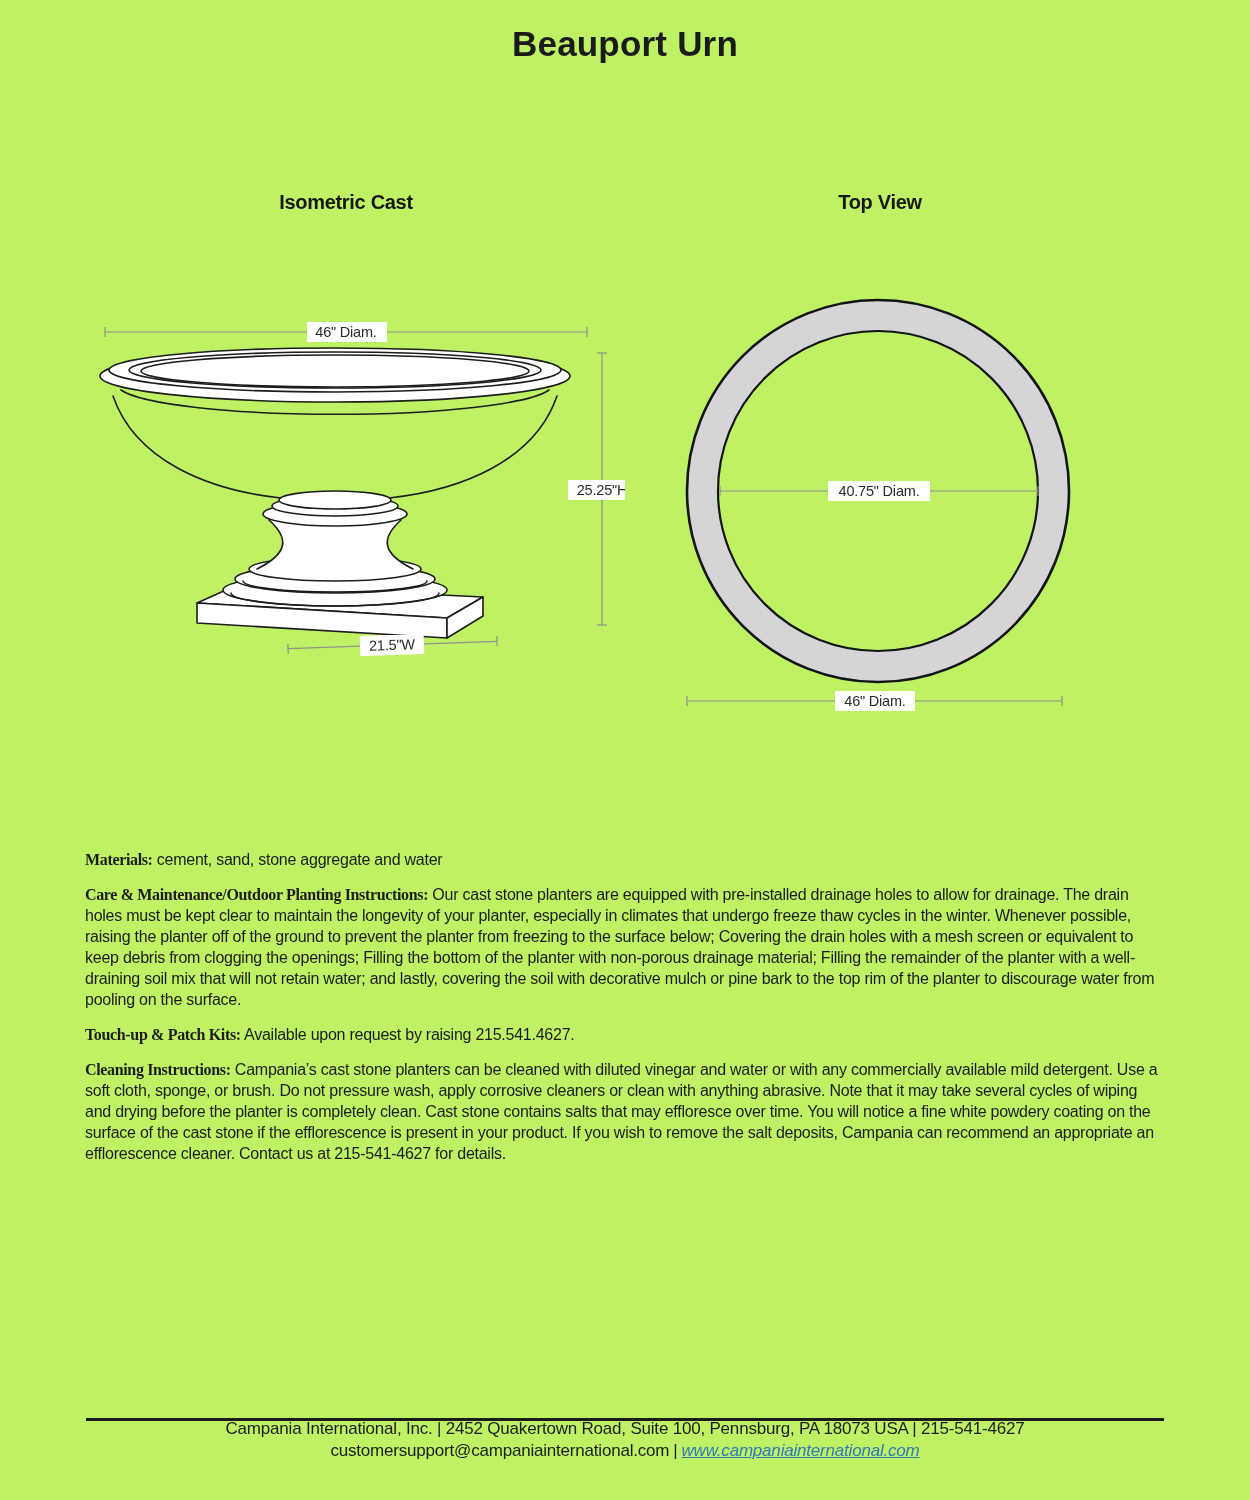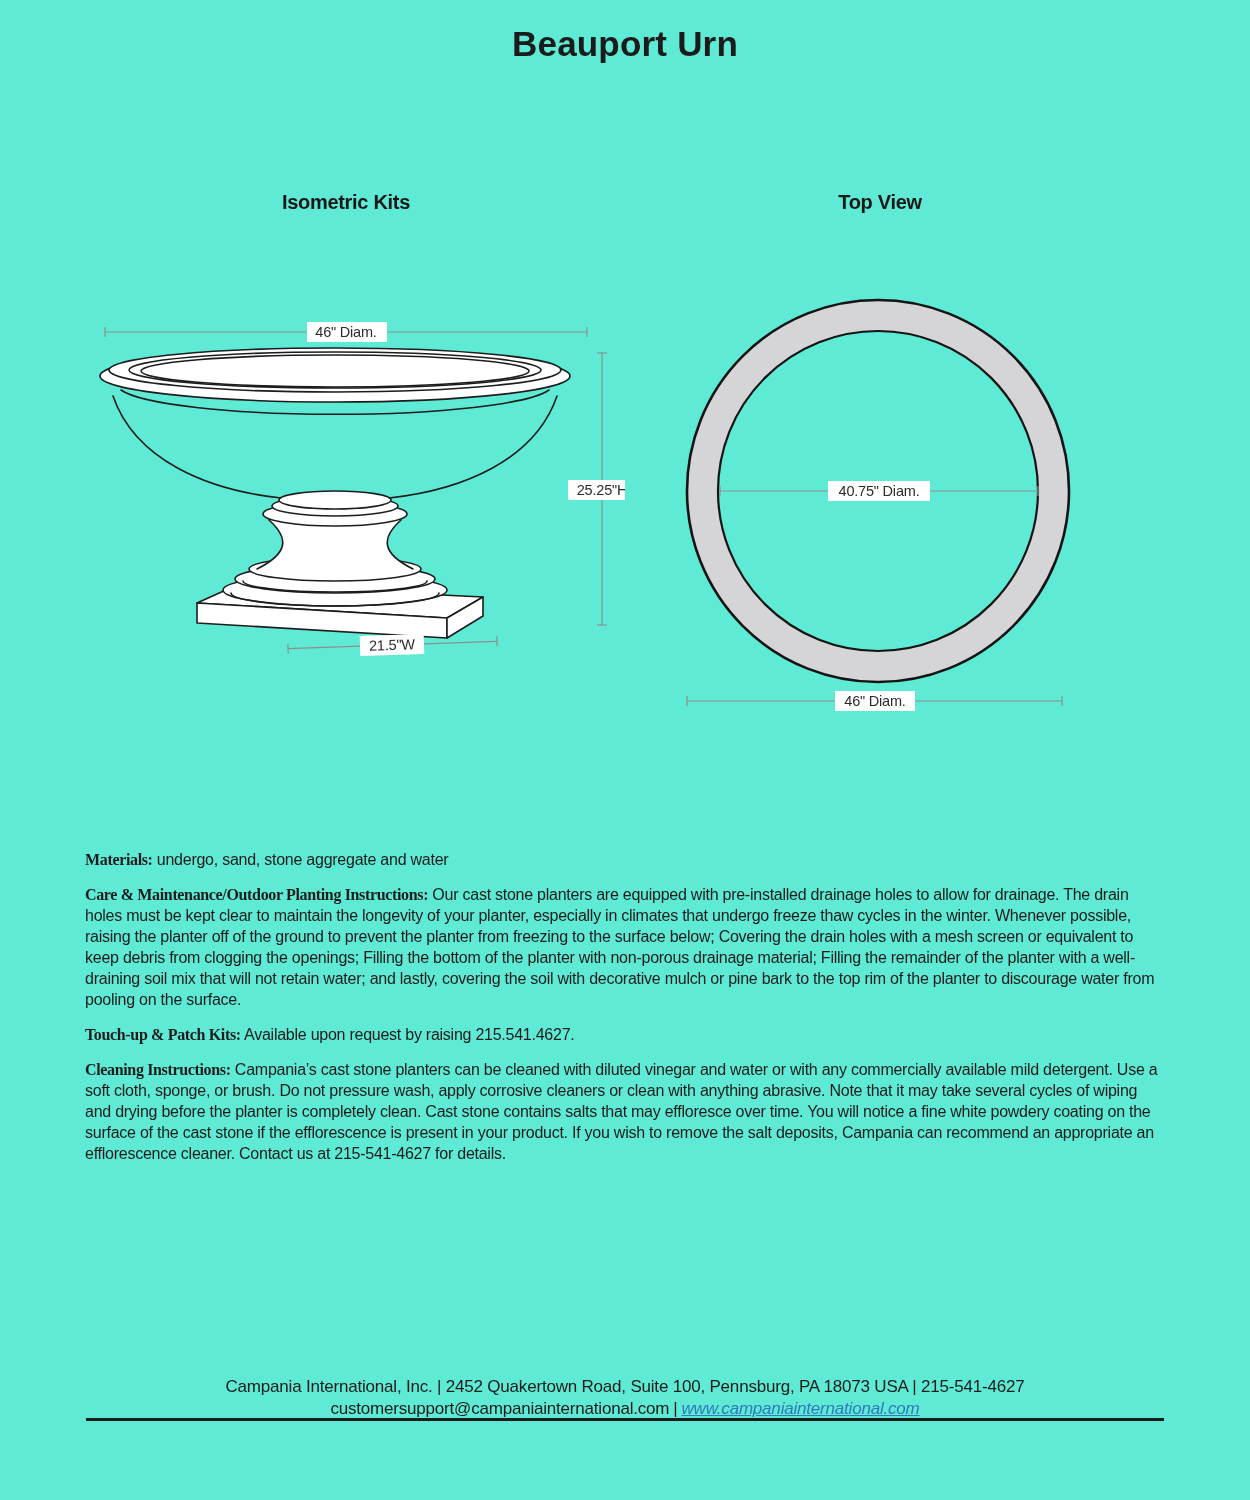--- a/index.html
+++ b/index.html
@@ -1,21 +1,21 @@
 <!DOCTYPE html>
 <html><head>
 <meta charset="utf-8">
 <style>
   * { margin: 0; padding: 0; box-sizing: border-box; }
   html, body { background: #ffffff; }
   .page {
     position: relative;
     width: 1250px;
     height: 1500px;
-    background: #5eead4;
+    background: #bef264;
     font-family: "Liberation Sans", sans-serif;
     color: #1d1d1d;
     overflow: hidden;
   }
   .page-title {
     position: absolute;
     top: 24px; left: 0; width: 100%;
     text-align: center;
     font-size: 35px;
     font-weight: bold;
@@ -57,42 +57,42 @@
   .sections strong { font-weight: bold; letter-spacing: -0.35px; font-family: Liberation Serif, serif; }
 
   .footer-rule {
     position: absolute;
     left: 86px; top: 1418px;
     width: 1078px; height: 3px;
     background: #1b1b1b;
   }
   .footer {
     position: absolute;
-    left: 0; top: 1376px; width: 100%;
+    left: 0; top: 1418px; width: 100%;
     text-align: center;
     font-size: 17px;
     line-height: 22px;
     letter-spacing: -0.2px;
     color: #1c1c1c;
   }
   .footer a {
     color: #2e7abc;
     text-decoration: underline;
     font-style: italic;
   }
   .footer .sep { padding: 0 4px; }
 </style>
 </head>
 <body>
 
 <div class="page">
 
   <h1 class="page-title">Beauport Urn</h1>
 
-  <div class="view-label iso">Isometric Kits</div>
+  <div class="view-label iso">Isometric Cast</div>
   <div class="view-label top">Top View</div>
 
   <svg class="drawing iso-drawing" width="540" height="348" viewBox="0 0 540 348">
     <g stroke="#1d1d1d" stroke-width="1.6" fill="none" stroke-linecap="round" stroke-linejoin="round">
 
       <path d="M112 285 L152 267 L398 279 L362 300 Z" fill="#ffffff"></path>
       <path d="M112 285 L362 300 L362 320 L112 305 Z" fill="#ffffff"></path>
       <path d="M362 300 L398 279 L398 298 L362 320 Z" fill="#ffffff"></path>
 
       <ellipse cx="250" cy="272" rx="112" ry="16" fill="#ffffff"></ellipse>
@@ -164,21 +164,21 @@
       <line x1="17" y1="416" x2="392" y2="416"></line>
       <line x1="17" y1="411" x2="17" y2="421"></line>
       <line x1="392" y1="411" x2="392" y2="421"></line>
     </g>
     <rect x="165" y="406" width="80" height="20" fill="#ffffff"></rect>
     <text x="205" y="421" text-anchor="middle">46" Diam.</text>
   </svg>
 
   <div class="sections">
     <p><strong>Materials:</strong>
-      <span>undergo, sand, stone aggregate and water</span></p>
+      <span>cement, sand, stone aggregate and water</span></p>
     <p><strong>Care &amp; Maintenance/Outdoor Planting Instructions:</strong>
       <span>Our cast stone planters are equipped with pre-installed drainage holes to allow for drainage. The drain holes must be kept clear to maintain the longevity of your planter, especially in climates that undergo freeze thaw cycles in the winter.  Whenever possible, raising the planter off of the ground to prevent the planter from freezing to the surface below; Covering the drain holes with a mesh screen or equivalent to keep debris from clogging the openings; Filling the bottom of the planter with non-porous drainage material; Filling the remainder of the planter with a well-draining soil mix that will not retain water; and lastly, covering the soil with decorative mulch or pine bark to the top rim of the planter to discourage water from pooling on the surface.</span></p>
     <p><strong>Touch-up &amp; Patch Kits:</strong>
       <span>Available upon request by raising 215.541.4627.</span></p>
     <p><strong>Cleaning Instructions:</strong>
       <span>Campania’s cast stone planters can be cleaned with diluted vinegar and water or with any commercially available mild detergent. Use a soft cloth, sponge, or brush. Do not pressure wash, apply corrosive cleaners or clean with anything abrasive. Note that it may take several cycles of wiping and drying before the planter is completely clean. Cast stone contains salts that may effloresce over time. You will notice a fine white powdery coating on the surface of the cast stone if the efflorescence is present in your product. If you wish to remove the salt deposits, Campania can recommend an appropriate an efflorescence cleaner. Contact us at 215-541-4627 for details.</span></p>
   </div>
 
   <div class="footer-rule"></div>
   <div class="footer">

